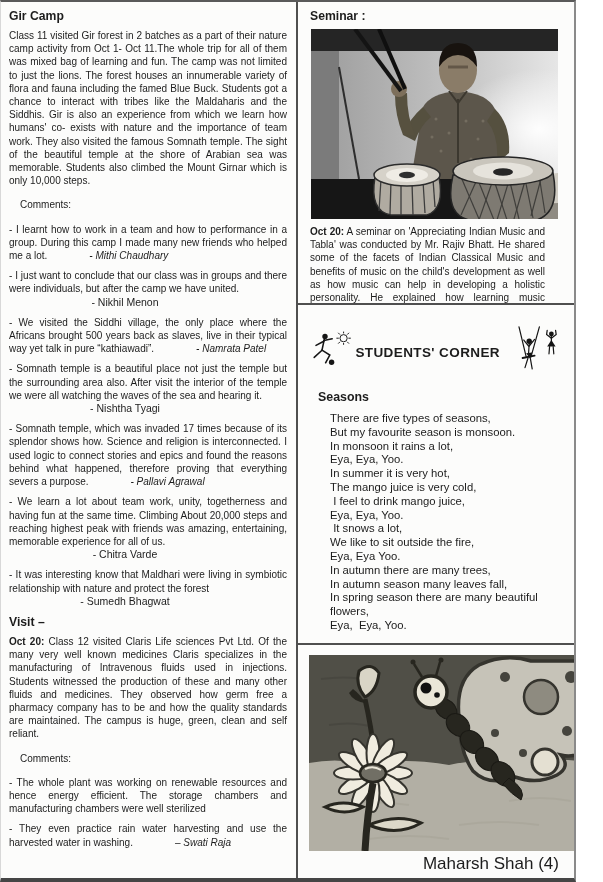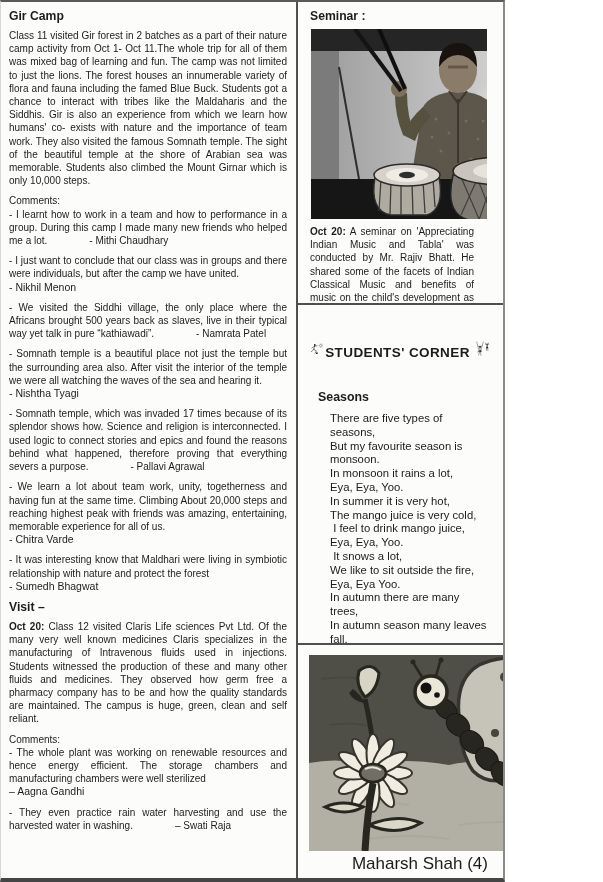--- a/index.html
+++ b/index.html
@@ -1,17 +1,17 @@
 <!DOCTYPE html>
 <html><head>
 <meta charset="utf-8">
 <style>
   html,body { margin:0; padding:0; background:#ffffff; }
   .page {
-    position:relative; width:505px; height:882px; box-sizing:border-box;
+    position:relative; width:576px; height:882px; box-sizing:border-box;
     background:#fcfcfb; color:#1c1c1c; overflow:hidden;
     font-family:"Liberation Sans", sans-serif;
     border-top:2px solid #5a5a5a; border-bottom:4px solid #454545;
     border-right:2px solid #8a8a8a; border-left:1px solid #d8d8d8;
   }
   .col-left {
     position:absolute; left:0; top:0; width:296px; height:876px;
     box-sizing:border-box; padding:5px 10px 0 8px; overflow:hidden;
   }
   .vdiv { position:absolute; left:295px; top:0; width:2px; height:100%; background:#4f4f4f; }
@@ -20,24 +20,24 @@
   .hdiv-a { position:absolute; top:301px; left:0; right:0; height:2px; background:#4f4f4f; }
   .hdiv-b { position:absolute; top:641px; left:0; right:0; height:2px; background:#4f4f4f; }
   .sec2 { position:absolute; top:303px; left:0; right:0; height:338px; box-sizing:border-box; padding:4px 13px 0 12px; overflow:hidden; }
   .sec3 { position:absolute; top:643px; left:0; right:0; bottom:0; box-sizing:border-box; padding:8px 11px 0 11px; overflow:hidden; }
 
   .sec-title { font-size:12.2px; font-weight:bold; margin:2px 0 6px; }
   .body { font-size:10px; line-height:13.2px; }
   .jpara { text-align:justify; }
   p { margin:0 0 7px; }
   .m0 { margin:0; }
-  .lbl { margin:0; }
+  .lbl { margin:11px; }
   .comment-blk { margin:0 0 7px; }
-  .auth-in { margin-left:42px; white-space:nowrap; }
-  .auth-line { text-align:left; padding-right:46px; font-size:10.5px; line-height:13.2px; }
+  .auth-in { margin-left:42px; white-space:nowrap;font-style:italic; }
+  .auth-line { text-align:center; padding-right:46px; font-size:10.5px; line-height:13.2px; }
 
   .photo { display:block; width:273px; height:190px; margin:1px 0 0 1px; }
   .sem-para { margin-top:6px; }
 
   .banner { display:flex; align-items:center; justify-content:center; gap:1px; margin:3px 0 4px; }
   .banner-text { font-size:13.5px; font-weight:bold; letter-spacing:0.4px; white-space:nowrap; transform:translateY(3px); }
   .poem-title { font-size:12.4px; font-weight:bold; margin:4px 0 8px; padding-left:8px; }
   .poem { padding-left:20px; font-size:11.3px; line-height:13.8px; }
   .poem-line { white-space:pre-wrap; }
 
@@ -79,21 +79,20 @@
       <p class="body jpara m0">- It was interesting know that Maldhari were living in symbiotic relationship with nature and protect the forest</p>
       <div class="auth-line">- Sumedh Bhagwat</div>
     </div>
 
     <div class="sec-title">Visit –</div>
     <p class="body jpara"><b>Oct 20:</b><span> Class 12 visited Claris Life sciences Pvt Ltd. Of the many very well known medicines Claris specializes in the manufacturing of Intravenous fluids used in injections. Students witnessed the production of these and many other fluids and medicines. They observed how germ free a pharmacy company has to be and how the quality standards are maintained. The campus is huge, green, clean and self reliant.</span></p>
     <div class="body lbl">Comments:</div>
 
     <div class="comment-blk">
       <p class="body jpara m0">- The whole plant was working on renewable resources and hence energy efficient. The storage chambers and manufacturing chambers were well sterilized</p>
-      <div class="auth-line">– Aagna Gandhi</div>
     </div>
 
     <p class="body jpara"><span>- They even practice rain water harvesting and use the harvested water in washing.</span><span class="auth-in">– Swati Raja</span></p>
 
   </div>
 
   <div class="vdiv"></div>
 
   <div class="col-right">
 

